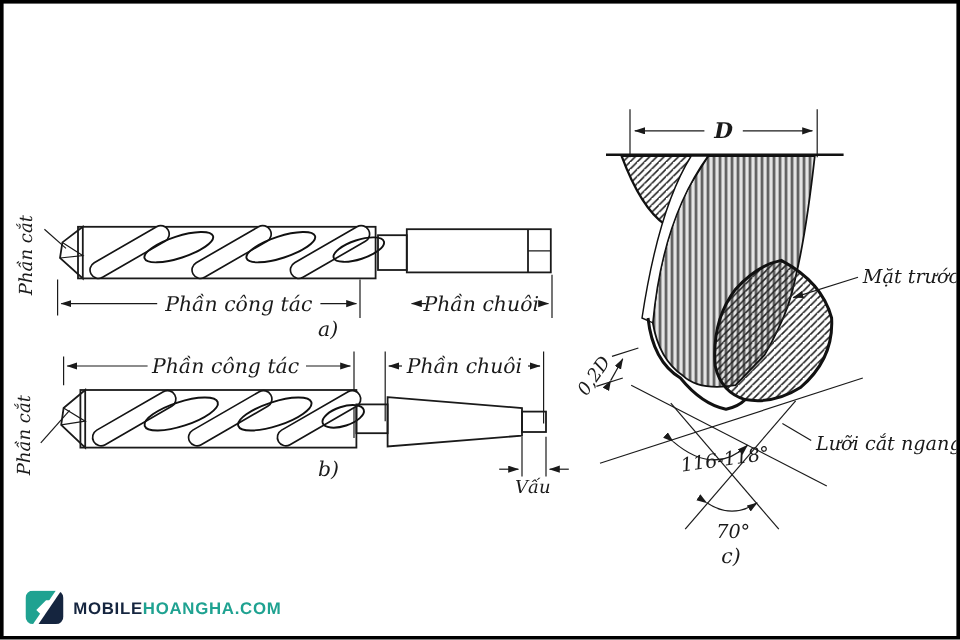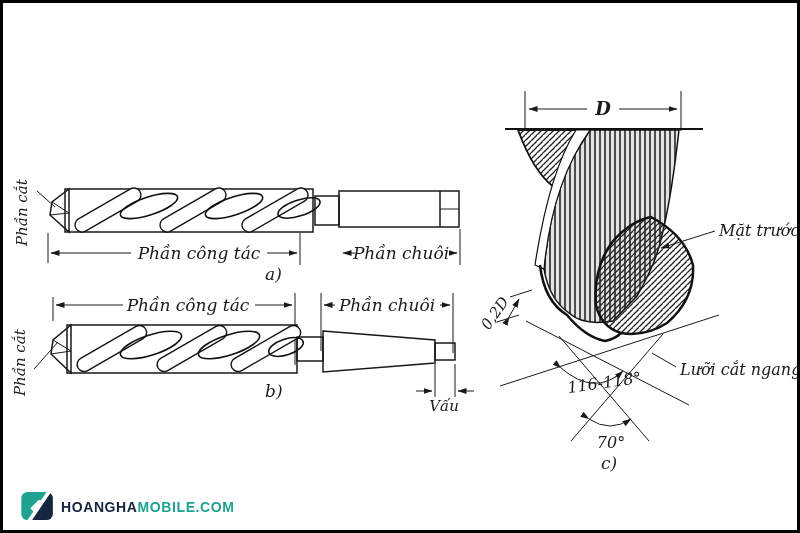--- a/index.html
+++ b/index.html
@@ -208,17 +208,17 @@
             <rect x="0" y="0" width="35" height="31" rx="7"></rect>
           </clipPath>
       </defs>
       <g clip-path="url(#lc)">
         <polygon points="0,0 28,0 7,31 0,31" fill="#1fa291"></polygon>
         <polygon points="33,0 35,0 35,31 12,31" fill="#15253f"></polygon>
         <polygon points="19,9 26,9 14,22 10,18" fill="#ffffff"></polygon>
       </g>
     </svg>
     <div class="brand">
-      <span class="primary">HOANGHA</span><span class="secondary">MOBILE.COM</span>
+      <span class="primary">MOBILE</span><span class="secondary">HOANGHA.COM</span>
     </div>
   </div>
 
 </div>
 
 </body></html>

